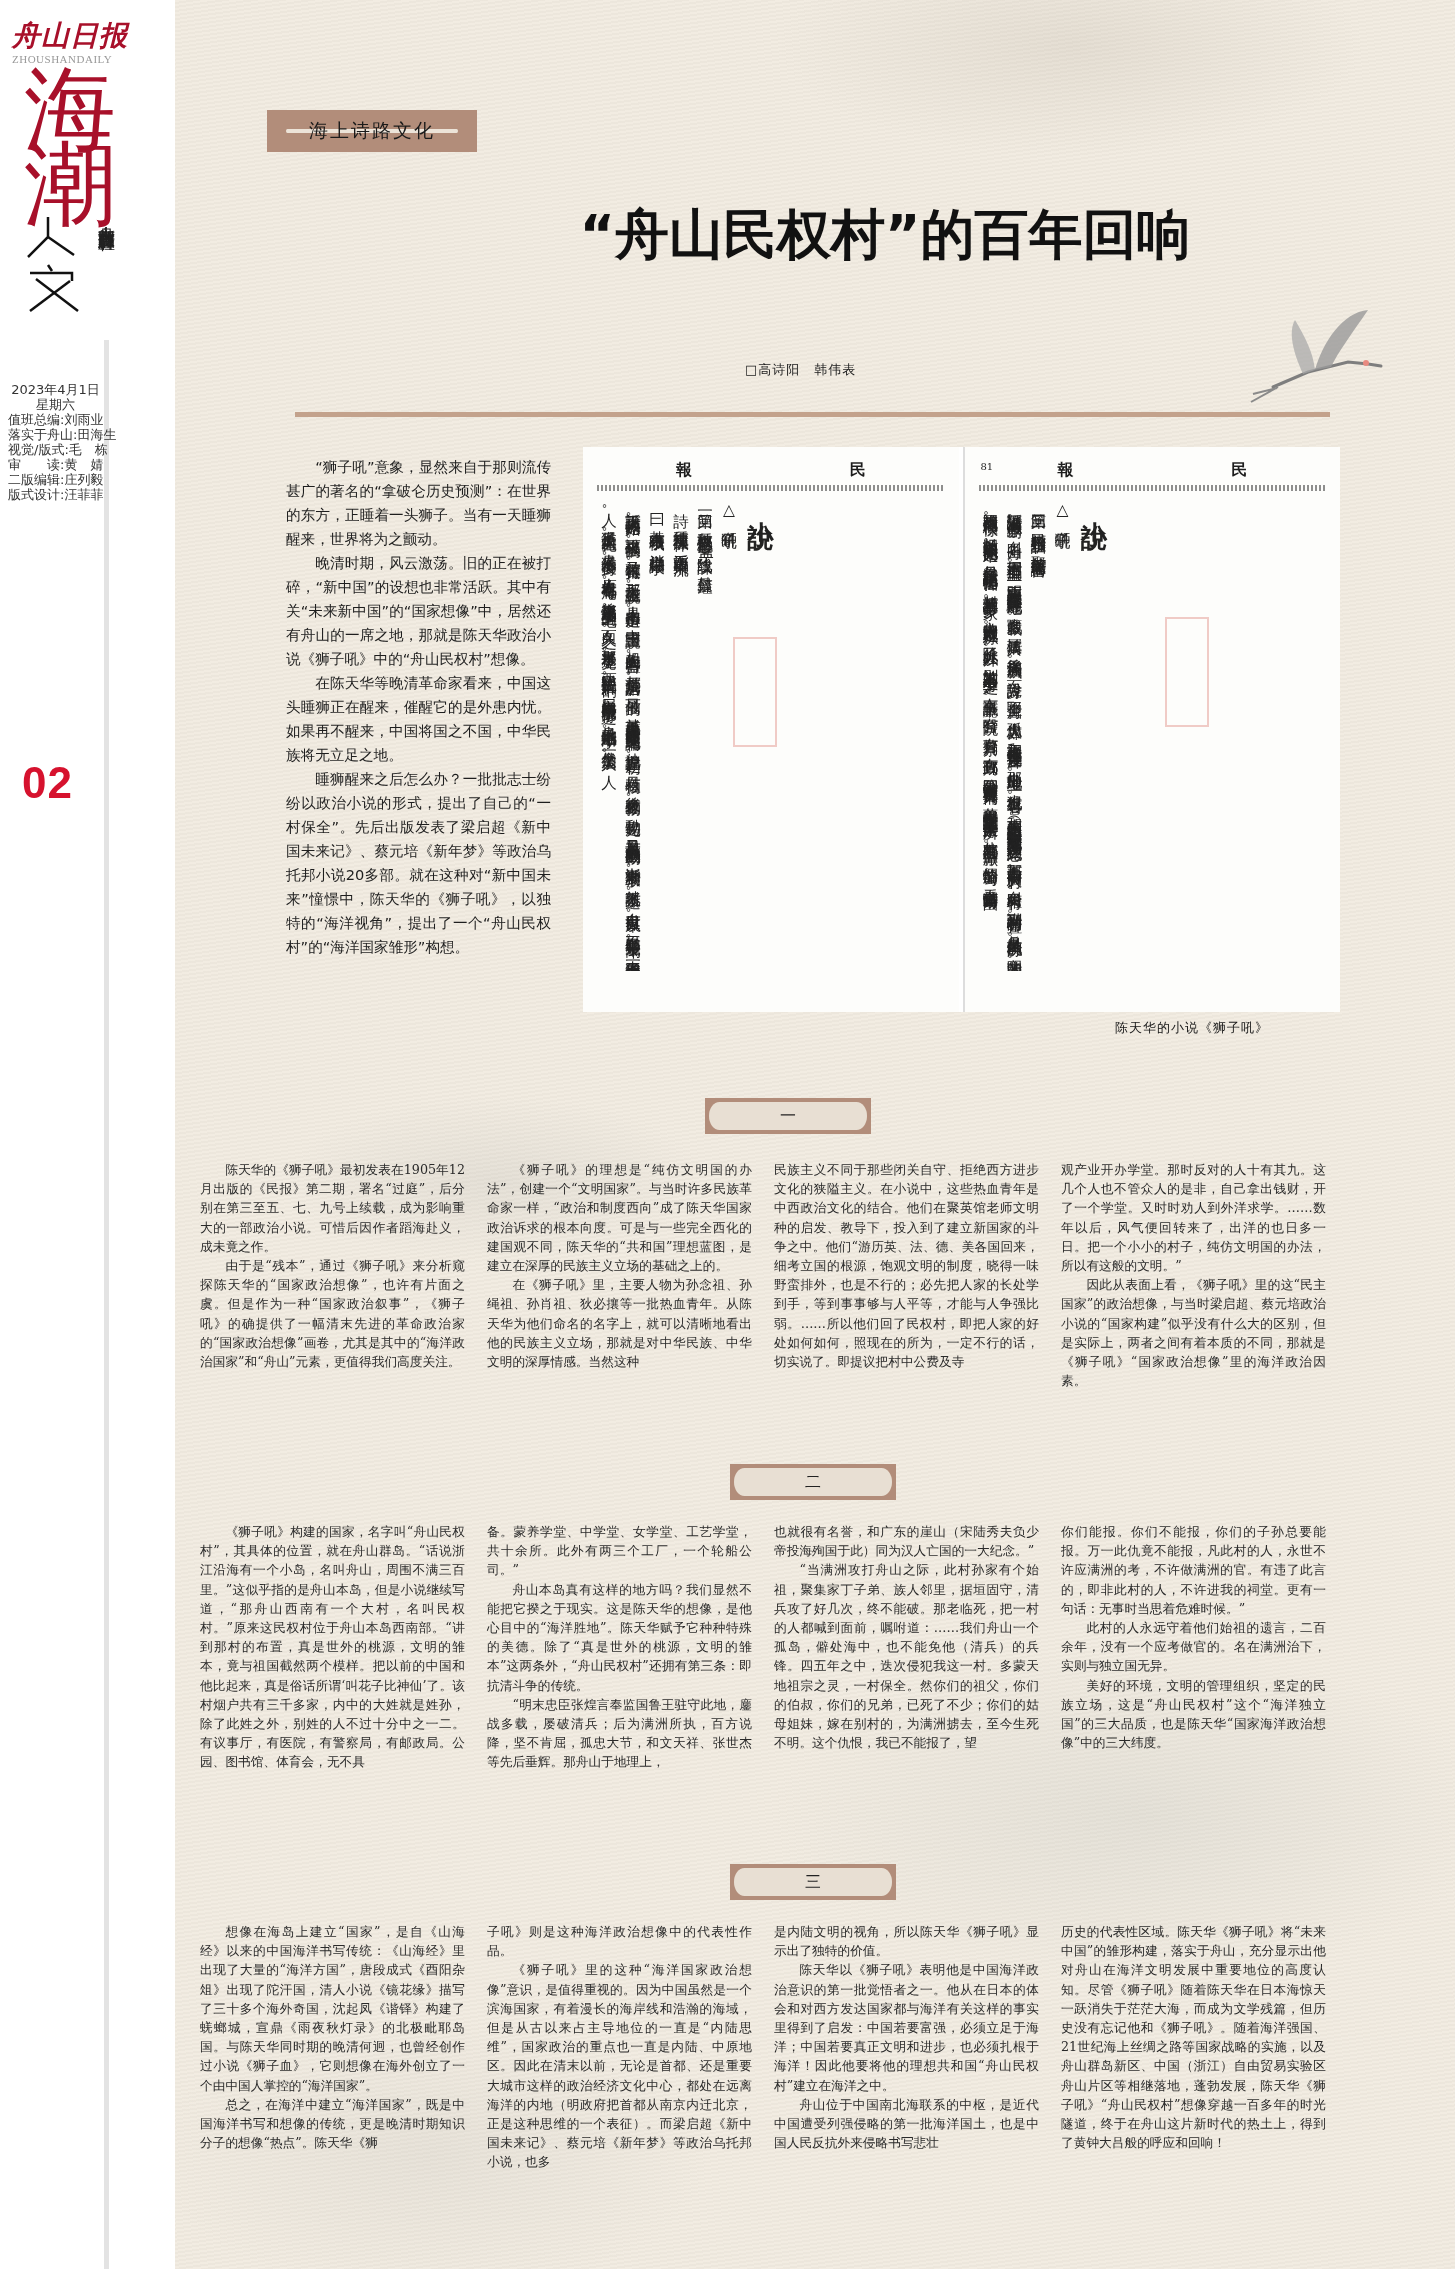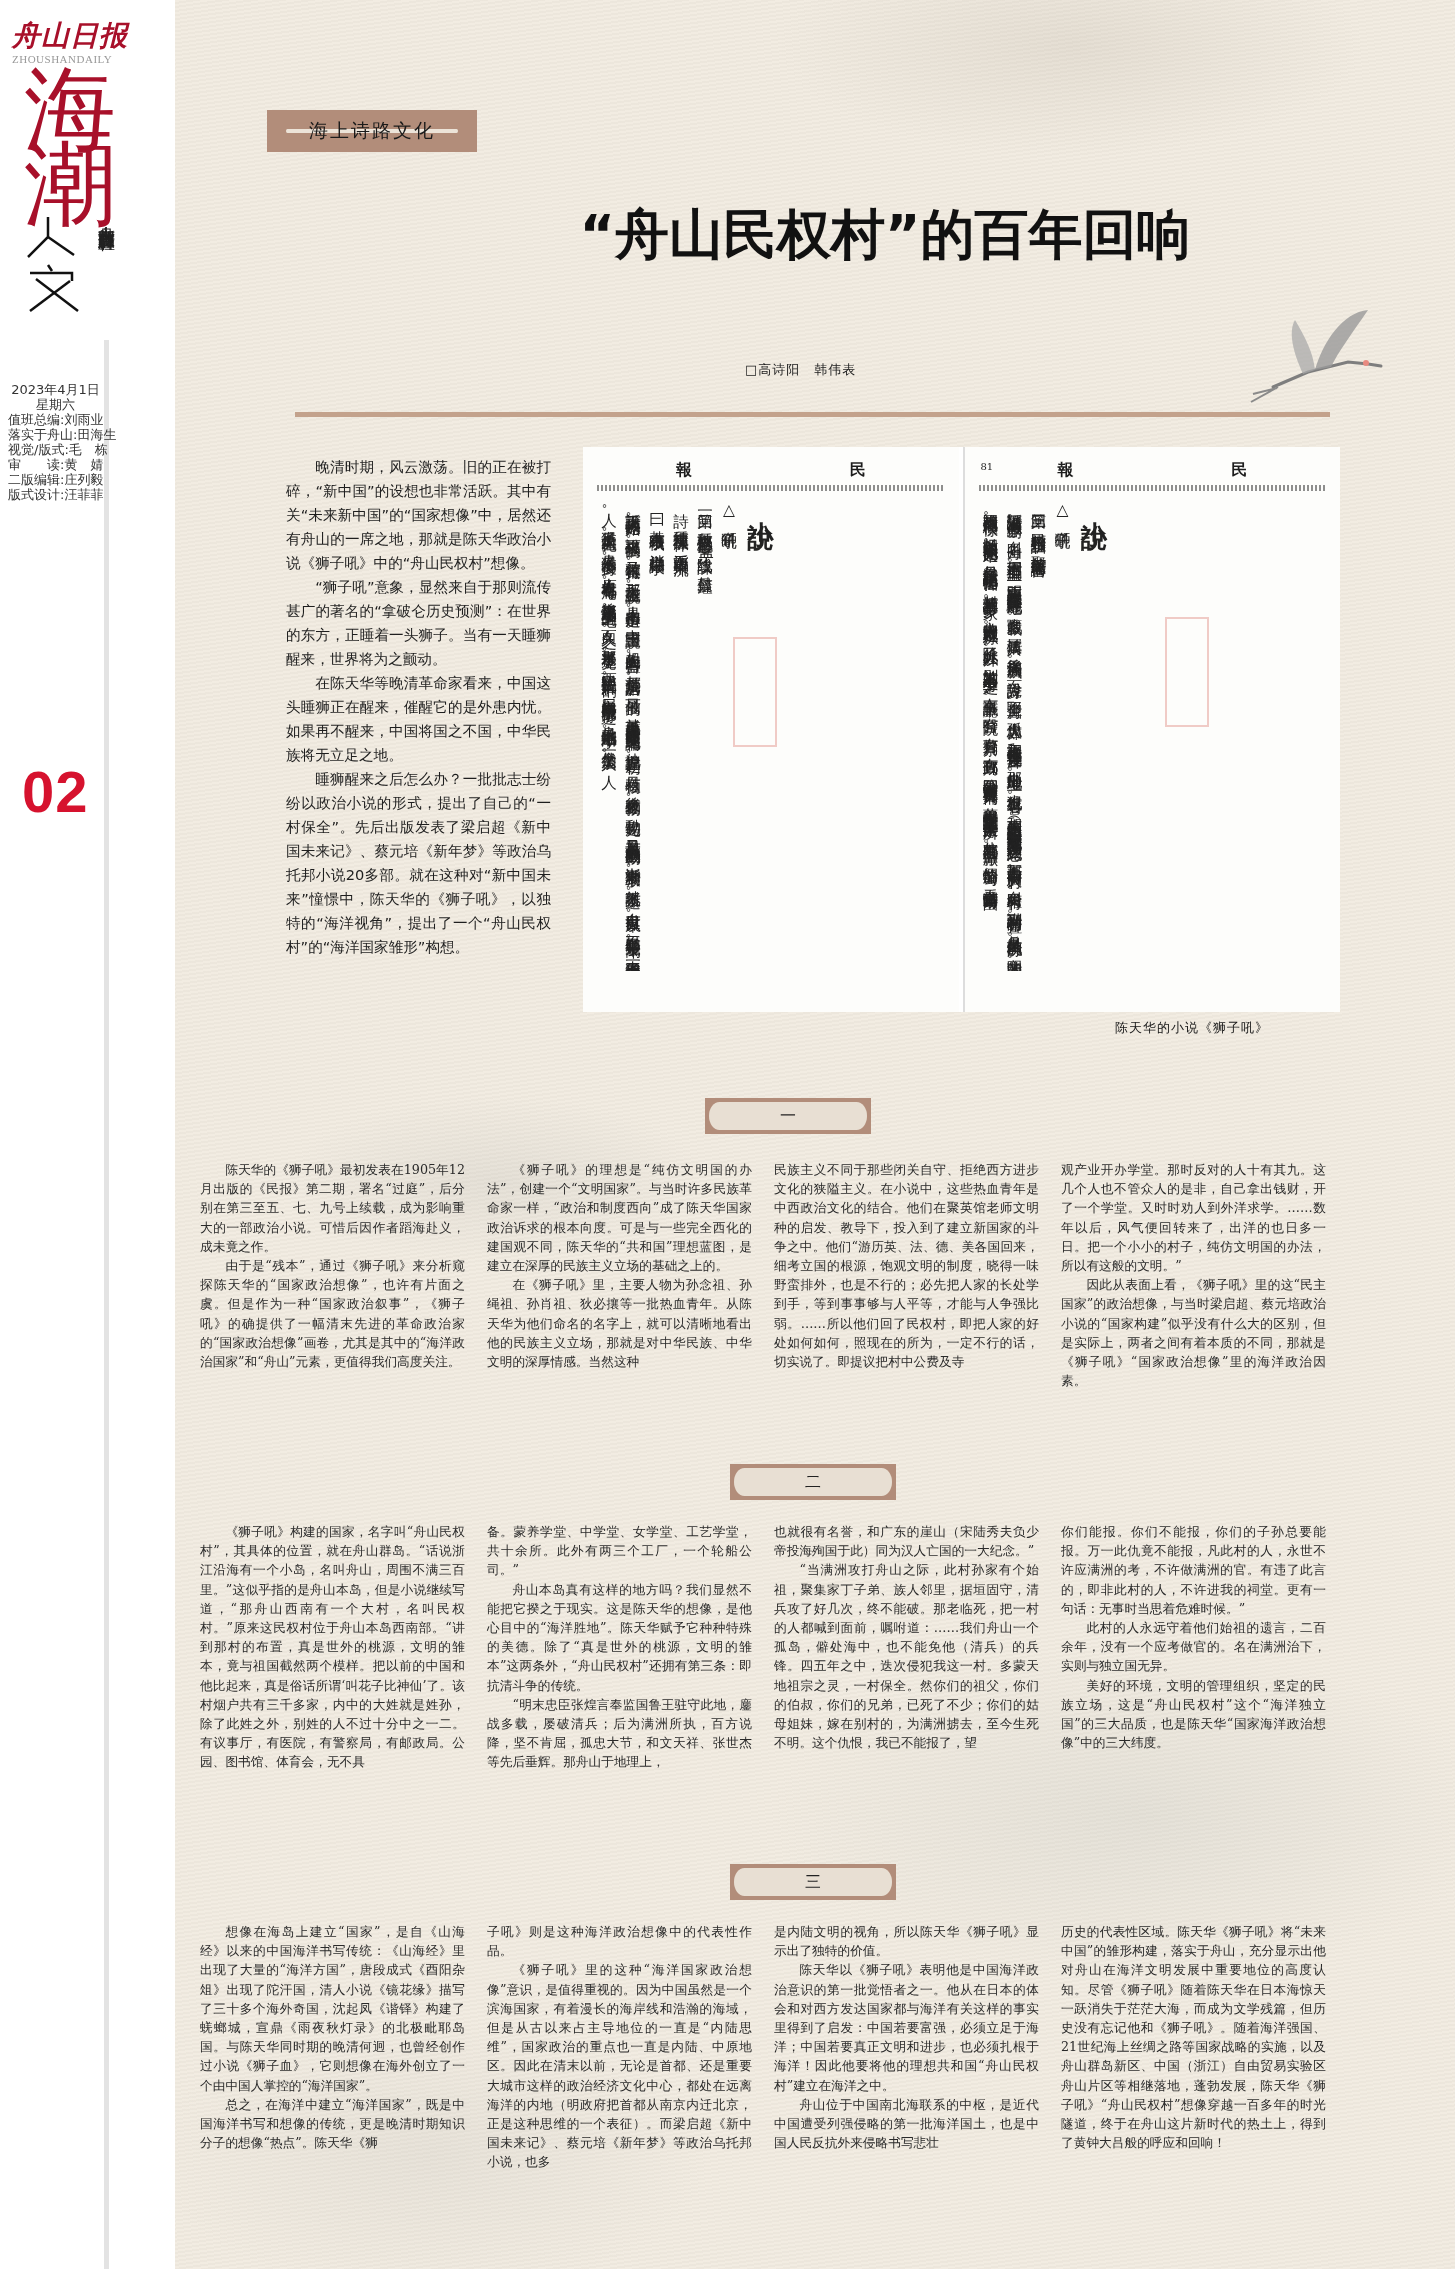--- a/index.html
+++ b/index.html
@@ -19,21 +19,21 @@
   .logo .en { font-family: "Liberation Serif", serif; font-size: 11px; color: #999; letter-spacing: 0.5px; margin-top: 2px; }
   .big-char { position: absolute; left: 24px; width: 100px; font-family: "DejaVu Sans", sans-serif; font-size: 92px; line-height: 100px; color: #a8102a; font-weight: normal; }
   .big-char.hai { top: 60px; }
   .big-char.chao { top: 135px; }
   .renwen { position: absolute; left: 22px; top: 215px; width: 60px; height: 100px; }
   .renwen svg { display: block; }
   .vert-label { position: absolute; left: 95px; top: 212px; width: 22px; font-size: 17px; line-height: 21px; color: #222; writing-mode: vertical-rl; letter-spacing: 1px; }
   .meta { position: absolute; left: 8px; top: 382px; width: 95px; font-size: 13px; line-height: 15px; color: #333; }
   .meta .date { text-align: center; }
   .meta .row { white-space: nowrap; }
-  .page-no { position: absolute; left: 22px; top: 758px; font-family: "Liberation Sans", sans-serif; font-weight: bold; font-size: 58px; color: #d6122e; letter-spacing: 1px; text-align: right; }
+  .page-no { position: absolute; left: 22px; top: 758px; font-family: "Liberation Sans", sans-serif; font-weight: bold; font-size: 44px; color: #d6122e; letter-spacing: 1px; text-align: right; }
 
   
   .paper {
     position: absolute; left: 175px; top: 0; width: 1280px; height: 2269px;
     background:
       radial-gradient(ellipse 420px 160px at 70% 2%, rgba(160,150,135,0.16), rgba(0,0,0,0) 70%),
       radial-gradient(ellipse 300px 120px at 25% 52%, rgba(170,170,165,0.18), rgba(0,0,0,0) 70%),
       radial-gradient(ellipse 520px 240px at 75% 80%, rgba(180,185,180,0.22), rgba(0,0,0,0) 70%),
       radial-gradient(ellipse 400px 200px at 20% 95%, rgba(175,175,170,0.16), rgba(0,0,0,0) 70%),
       repeating-linear-gradient(172deg, rgba(255,255,255,0.06) 0 2px, rgba(0,0,0,0.02) 2px 4px),
@@ -145,22 +145,22 @@
       <path d="M18 110 L45 95 M20 102 L44 96" stroke="#8a8a8a" stroke-width="2" fill="none"></path>
       <path d="M70 82 C60 60 55 40 62 28 C72 45 80 60 82 78 Z" fill="#a9a9a9" opacity="0.75"></path>
       <path d="M82 78 C90 50 110 20 135 18 C120 40 105 60 98 75 Z" fill="#9a9a9a" opacity="0.8"></path>
       <circle cx="133" cy="71" r="3" fill="#e88a80"></circle>
     </svg>
   </div>
 
   <div class="accent-rule"></div>
 
   <div class="intro">
+    <p>“狮子吼”意象，显然来自于那则流传甚广的著名的“拿破仑历史预测”：在世界的东方，正睡着一头狮子。当有一天睡狮醒来，世界将为之颤动。</p>
     <p>晚清时期，风云激荡。旧的正在被打碎，“新中国”的设想也非常活跃。其中有关“未来新中国”的“国家想像”中，居然还有舟山的一席之地，那就是陈天华政治小说《狮子吼》中的“舟山民权村”想像。</p>
-    <p>“狮子吼”意象，显然来自于那则流传甚广的著名的“拿破仑历史预测”：在世界的东方，正睡着一头狮子。当有一天睡狮醒来，世界将为之颤动。</p>
     <p>在陈天华等晚清革命家看来，中国这头睡狮正在醒来，催醒它的是外患内忧。如果再不醒来，中国将国之不国，中华民族将无立足之地。</p>
     <p>睡狮醒来之后怎么办？一批批志士纷纷以政治小说的形式，提出了自己的“一村保全”。先后出版发表了梁启超《新中国未来记》、蔡元培《新年梦》等政治乌托邦小说20多部。就在这种对“新中国未来”憧憬中，陈天华的《狮子吼》，以独特的“海洋视角”，提出了一个“舟山民权村”的“海洋国家雏形”构想。</p>
   </div>
 
   <div class="scan">
     <div class="page">
       <div class="hdr">
         <span>報</span>
         <span>民</span>
       </div>

